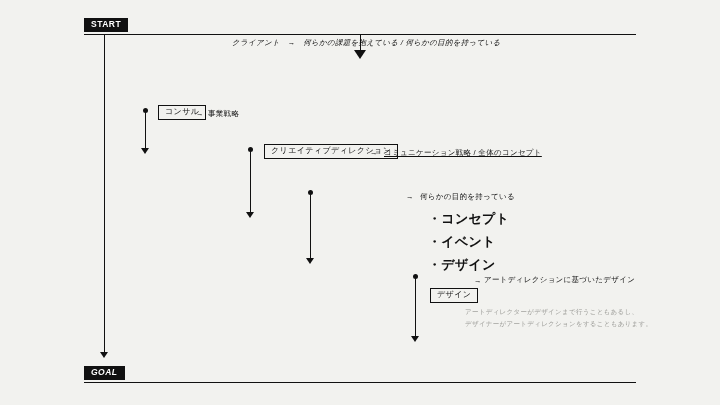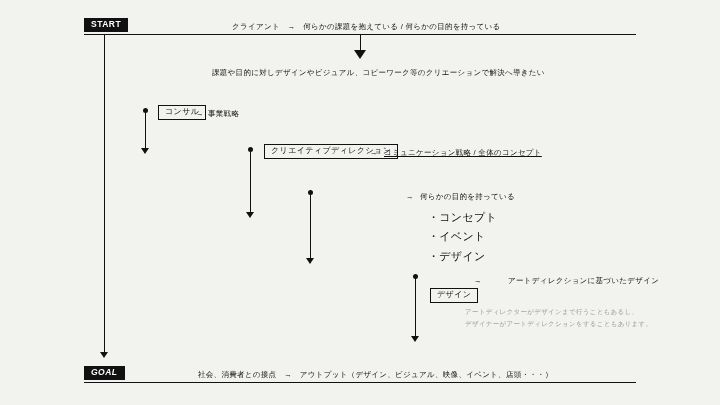--- a/index.html
+++ b/index.html
@@ -63,24 +63,25 @@
     position: absolute;
     color: #9a9a96;
     font-size: 6.5px;
     letter-spacing: 0.3px;
     white-space: nowrap;
     line-height: 1.7;
   }
   .bullet-list {
     position: absolute;
     color: #111111;
-    font-size: 11px;
+    font-size: 13px;
     letter-spacing: 0.3px;
     line-height: 1.75;
     white-space: nowrap;
+    font-weight: bold;
   }
   
   .hline {
     position: absolute;
     background: #111111;
     height: 1px;
   }
   .vline {
     position: absolute;
     background: #111111;
@@ -111,26 +112,25 @@
   }
 </style>
 </head>
 <body>
 
 <div id="canvas">
   <div class="stage">
 
     <div class="node-box" style="left:84px; top:18px;">START</div>
     <div class="hline" style="left:84px; top:34px; width:552px;"></div>
-    <div class="txt" style="left:232px; top:22px;">クライアント　→　何らかの課題を抱えている / 何らかの目的を持っている</div>
+    <div class="txt" style="left:232px; top:38px;font-style:italic;">クライアント　→　何らかの課題を抱えている / 何らかの目的を持っている</div>
 
     <div class="vline" style="left:360px; top:35px; height:18px;"></div>
     <div class="arrow-down-big" style="left:354px; top:50px;"></div>
 
-    <div class="txt" style="left:212px; top:68px;">課題や目的に対しデザインやビジュアル、コピーワーク等のクリエーションで解決へ導きたい</div>
 
     <div class="vline" style="left:104px; top:35px; height:320px;"></div>
     <div class="arrow-down" style="left:100px; top:352px;"></div>
 
     <div class="dot" style="left:143px; top:108px;"></div>
     <div class="vline" style="left:145px; top:112px; height:38px;"></div>
     <div class="arrow-down" style="left:141px; top:148px;"></div>
     <div class="node-box-outline" style="left:158px; top:105px;">コンサル</div>
     <div class="txt" style="left:196px; top:109px;">→</div>
     <div class="txt" style="left:208px; top:109px;">事業戦略</div>
@@ -151,23 +151,22 @@
       <div>・コンセプト</div>
       <div>・イベント</div>
       <div>・デザイン</div>
     </div>
 
     <div class="dot" style="left:413px; top:274px;"></div>
     <div class="vline" style="left:415px; top:278px; height:60px;"></div>
     <div class="arrow-down" style="left:411px; top:336px;"></div>
     <div class="node-box-outline" style="left:430px; top:288px;">デザイン</div>
     <div class="txt" style="left:474px; top:276px;">→</div>
-    <div class="txt" style="left:508px; top:276px;">アートディレクションに基づいたデザイン</div>
+    <div class="txt" style="left:484px; top:276px;font-family:Liberation Mono, monospace;">アートディレクションに基づいたデザイン</div>
 
     <div class="txt-muted" style="left:465px; top:306px;">アートディレクターがデザインまで行うこともあるし、</div>
     <div class="txt-muted" style="left:465px; top:318px;">デザイナーがアートディレクションをすることもあります。</div>
 
     <div class="node-box" style="left:84px; top:366px;font-style:italic;">GOAL</div>
     <div class="hline" style="left:84px; top:382px; width:552px;"></div>
-    <div class="txt" style="left:198px; top:370px;">社会、消費者との接点　→　アウトプット（デザイン、ビジュアル、映像、イベント、店頭・・・）</div>
 
   </div>
 </div>
 
 </body></html>

